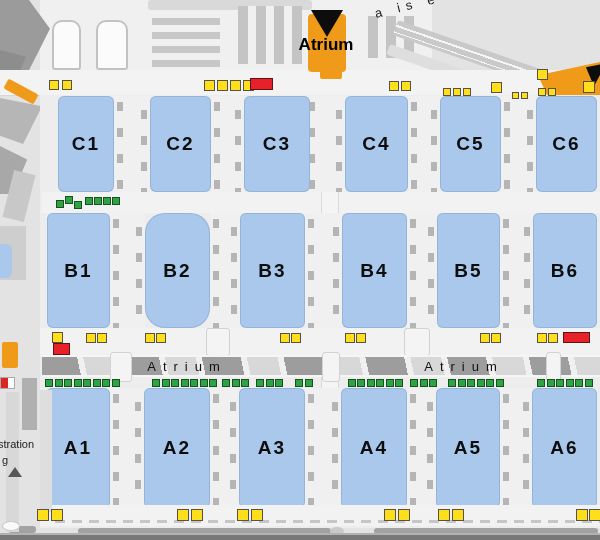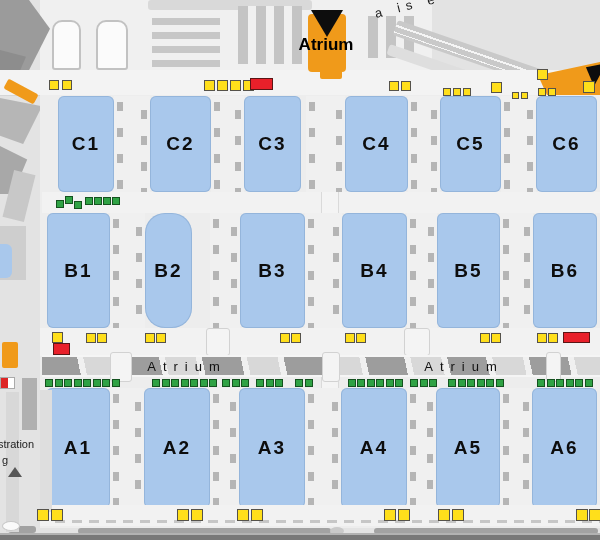--- a/index.html
+++ b/index.html
@@ -143,31 +143,31 @@
   <div class="hstrip strip-cb"></div>
   <div class="central-corridor"></div>
   <div id="halls">
       <div class="corridor" style="left: 114px; top: 96px; width: 36px; height: 96px;"></div>
       <div class="corridor" style="left: 211px; top: 96px; width: 33px; height: 96px;"></div>
       <div class="corridor" style="left: 306px; top: 96px; width: 39px; height: 96px;"></div>
       <div class="corridor" style="left: 408px; top: 96px; width: 32px; height: 96px;"></div>
       <div class="corridor" style="left: 501px; top: 96px; width: 35px; height: 96px;"></div>
       <div class="hall" style="left: 58px; top: 96px; width: 56px; height: 96px;">C1</div>
       <div class="hall" style="left: 150px; top: 96px; width: 61px; height: 96px;">C2</div>
-      <div class="hall" style="left: 244px; top: 96px; width: 57px; height: 96px;">C3</div>
+      <div class="hall" style="left: 244px; top: 96px; width: 66px; height: 96px;">C3</div>
       <div class="hall" style="left: 345px; top: 96px; width: 63px; height: 96px;">C4</div>
       <div class="hall" style="left: 440px; top: 96px; width: 61px; height: 96px;">C5</div>
       <div class="hall" style="left: 536px; top: 96px; width: 61px; height: 96px;">C6</div>
       <div class="corridor" style="left: 110px; top: 213px; width: 35px; height: 115px;"></div>
       <div class="corridor" style="left: 210px; top: 213px; width: 30px; height: 115px;"></div>
       <div class="corridor" style="left: 305px; top: 213px; width: 37px; height: 115px;"></div>
       <div class="corridor" style="left: 407px; top: 213px; width: 30px; height: 115px;"></div>
       <div class="corridor" style="left: 500px; top: 213px; width: 33px; height: 115px;"></div>
       <div class="hall" style="left: 47px; top: 213px; width: 63px; height: 115px;">B1</div>
-      <div class="hall" style="left: 145px; top: 213px; width: 47px; height: 115px; border-radius: 20px;">B2</div>
+      <div class="hall" style="left: 145px; top: 213px; width: 65px; height: 115px; border-radius: 20px;">B2</div>
       <div class="hall" style="left: 240px; top: 213px; width: 65px; height: 115px;">B3</div>
       <div class="hall" style="left: 342px; top: 213px; width: 65px; height: 115px;">B4</div>
       <div class="hall" style="left: 437px; top: 213px; width: 63px; height: 115px;">B5</div>
       <div class="hall" style="left: 533px; top: 213px; width: 64px; height: 115px;">B6</div>
       <div class="corridor" style="left: 110px; top: 388px; width: 34px; height: 120px;"></div>
       <div class="corridor" style="left: 210px; top: 388px; width: 29px; height: 120px;"></div>
       <div class="corridor" style="left: 305px; top: 388px; width: 36px; height: 120px;"></div>
       <div class="corridor" style="left: 407px; top: 388px; width: 29px; height: 120px;"></div>
       <div class="corridor" style="left: 500px; top: 388px; width: 32px; height: 120px;"></div>
       <div class="hall" style="left: 46px; top: 388px; width: 64px; height: 120px;">A1</div>

